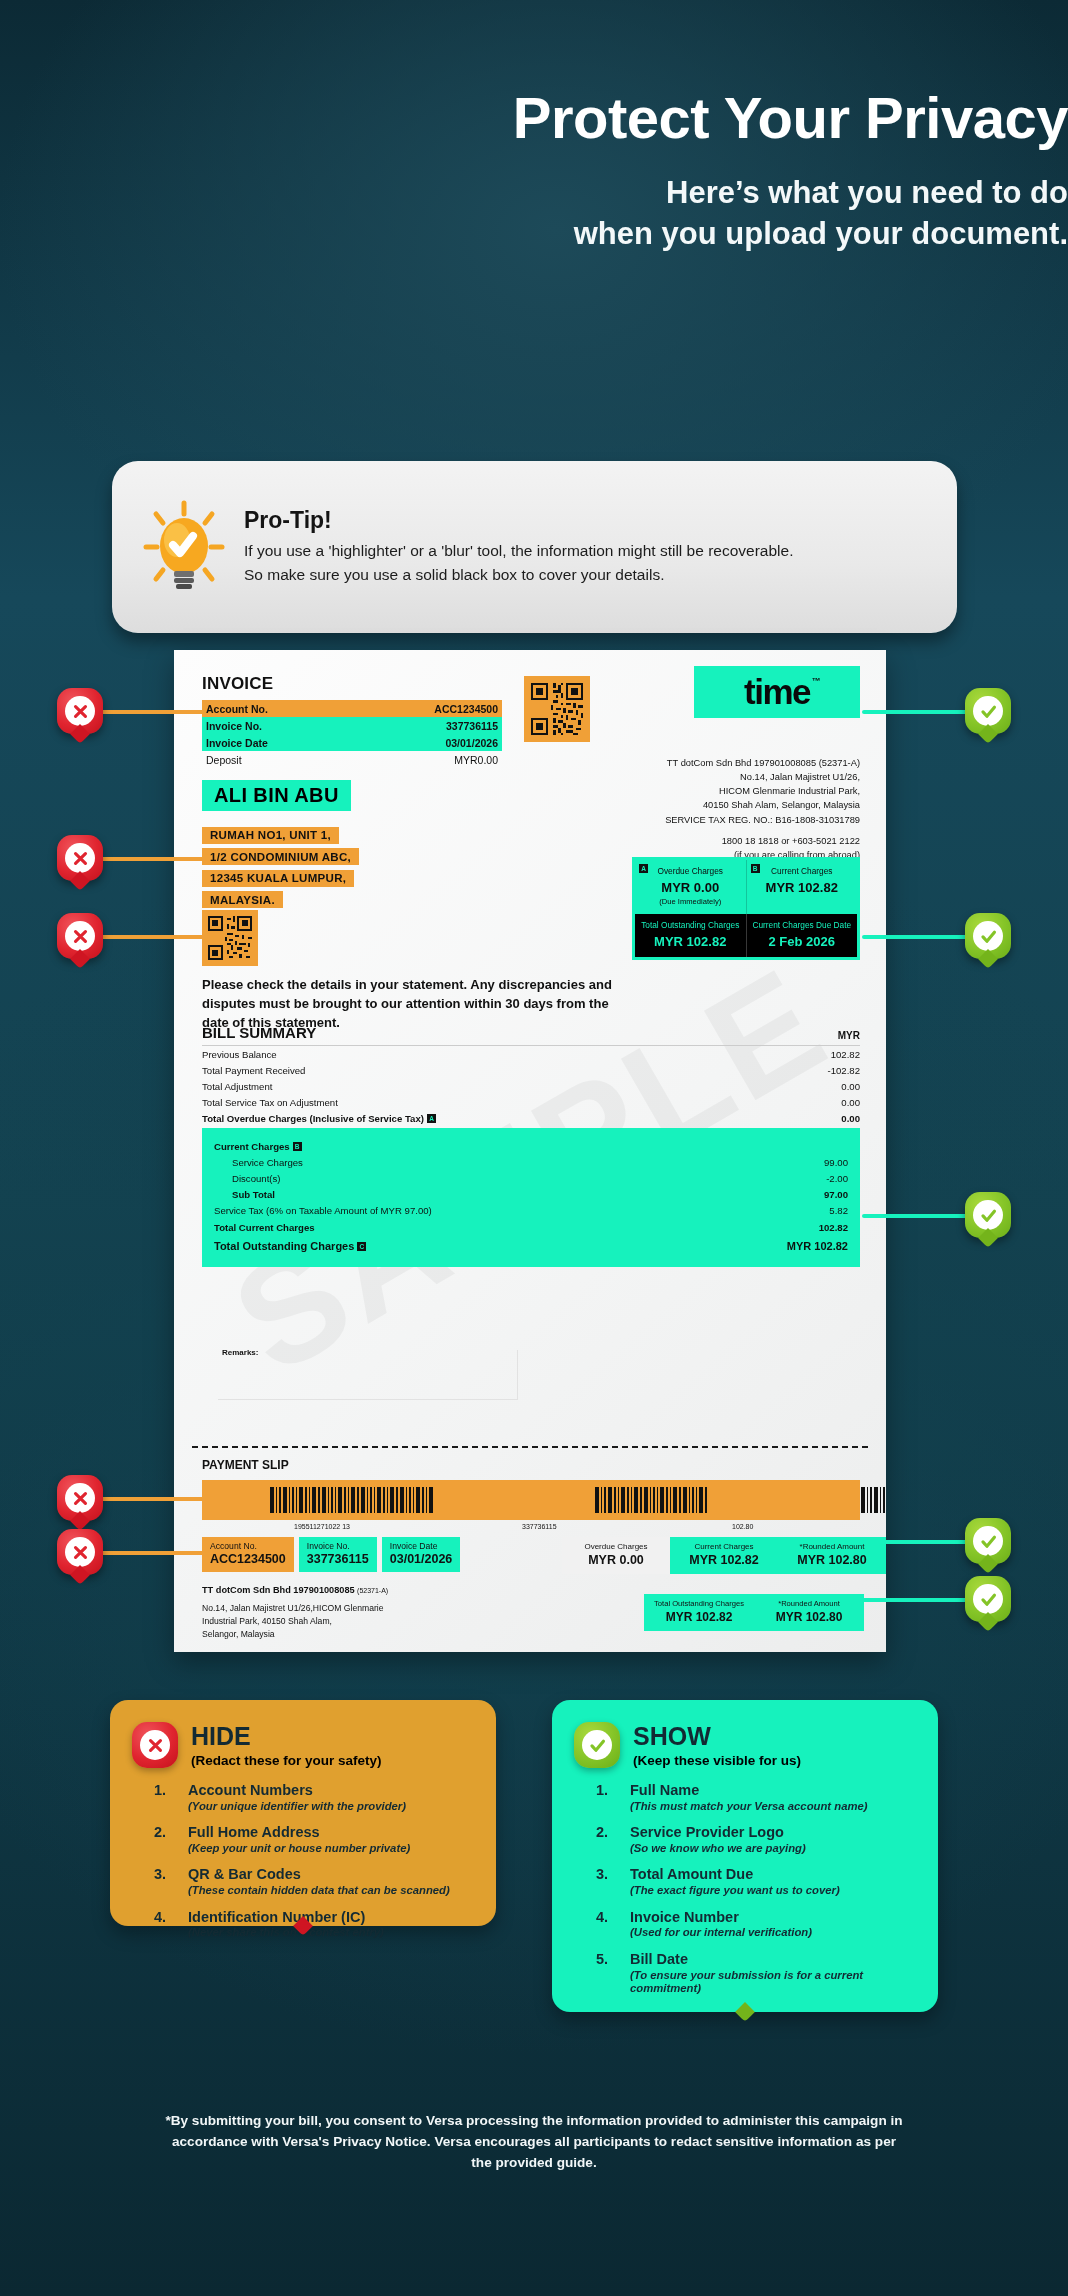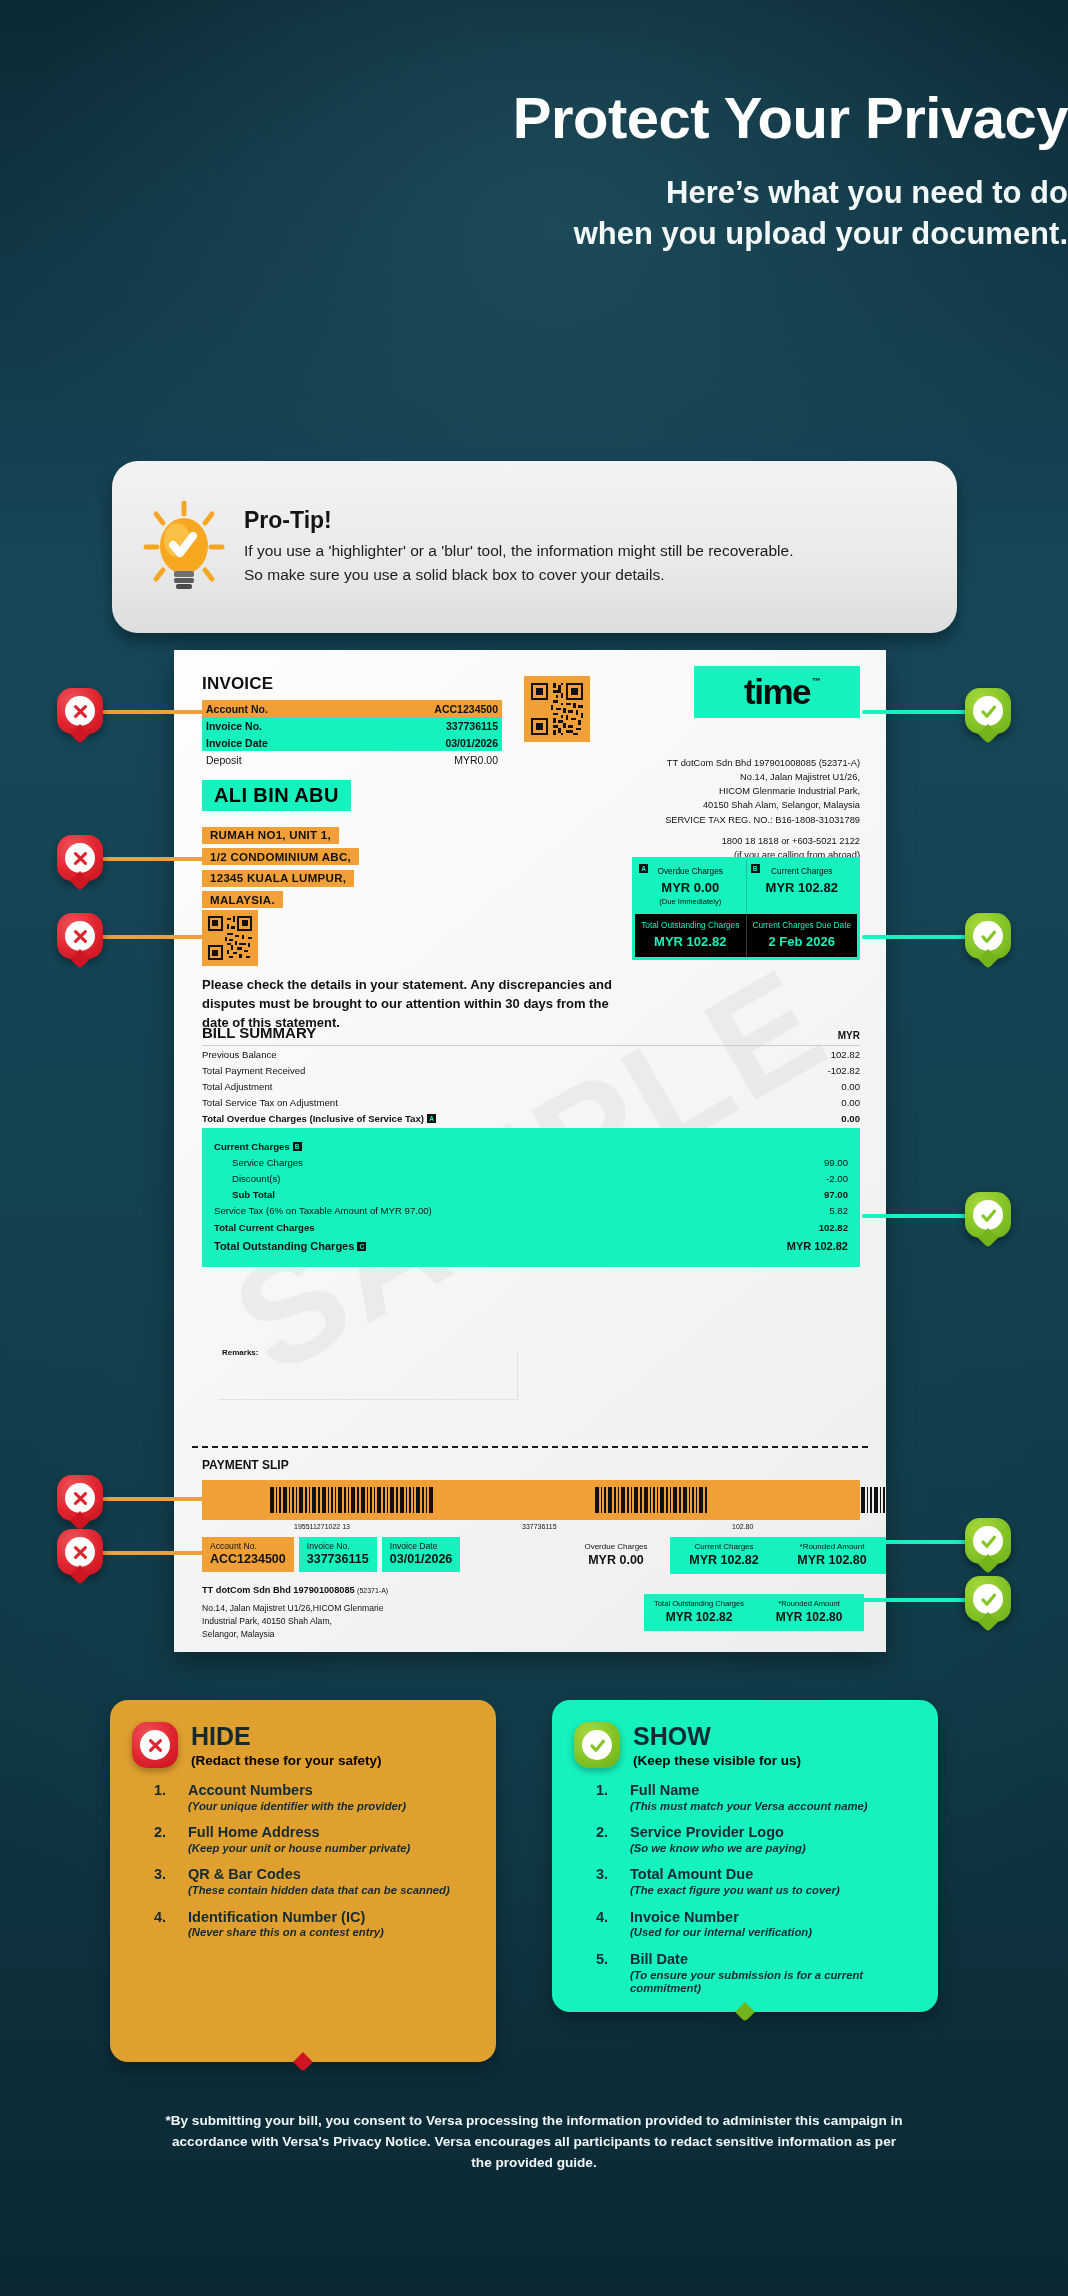--- a/index.html
+++ b/index.html
@@ -187,21 +187,21 @@
 
   .conn { position:absolute; height:4px; z-index:5; border-radius:2px; }
   .conn.o { background:#f0a037; }
   .conn.g { background:#16f2bd; }
 
   
   .card {
     position:absolute; top:1700px; width:386px; border-radius:18px; padding:22px 22px 20px;
     box-shadow:0 8px 18px rgba(0,0,0,0.32);
   }
-  .card.hide { left:110px; background:#e0a02f; height:362px; }
+  .card.hide { left:110px; background:#e0a02f; height:226px; }
   .card.show { left:552px; background:#16f2bd; height:312px; }
   .card-head { display:flex; align-items:flex-start; gap:13px; margin-bottom:14px; }
   .card-head .marker { position:static; box-shadow:0 3px 7px rgba(0,0,0,0.3); }
   .card-titles { padding-top:2px; }
   .card-title { font-size:25px; font-weight:800; color:#132a33; line-height:1; }
   .card-sub { font-size:13.5px; font-weight:700; color:#000000; margin-top:4px; }
   .card ol { list-style:none; counter-reset:n; padding-left:22px; }
   .card li { counter-increment:n; position:relative; margin-bottom:11px; padding-left:34px; }
   .card li::before {
     content: counter(n) "."; position:absolute; left:0; top:0;

